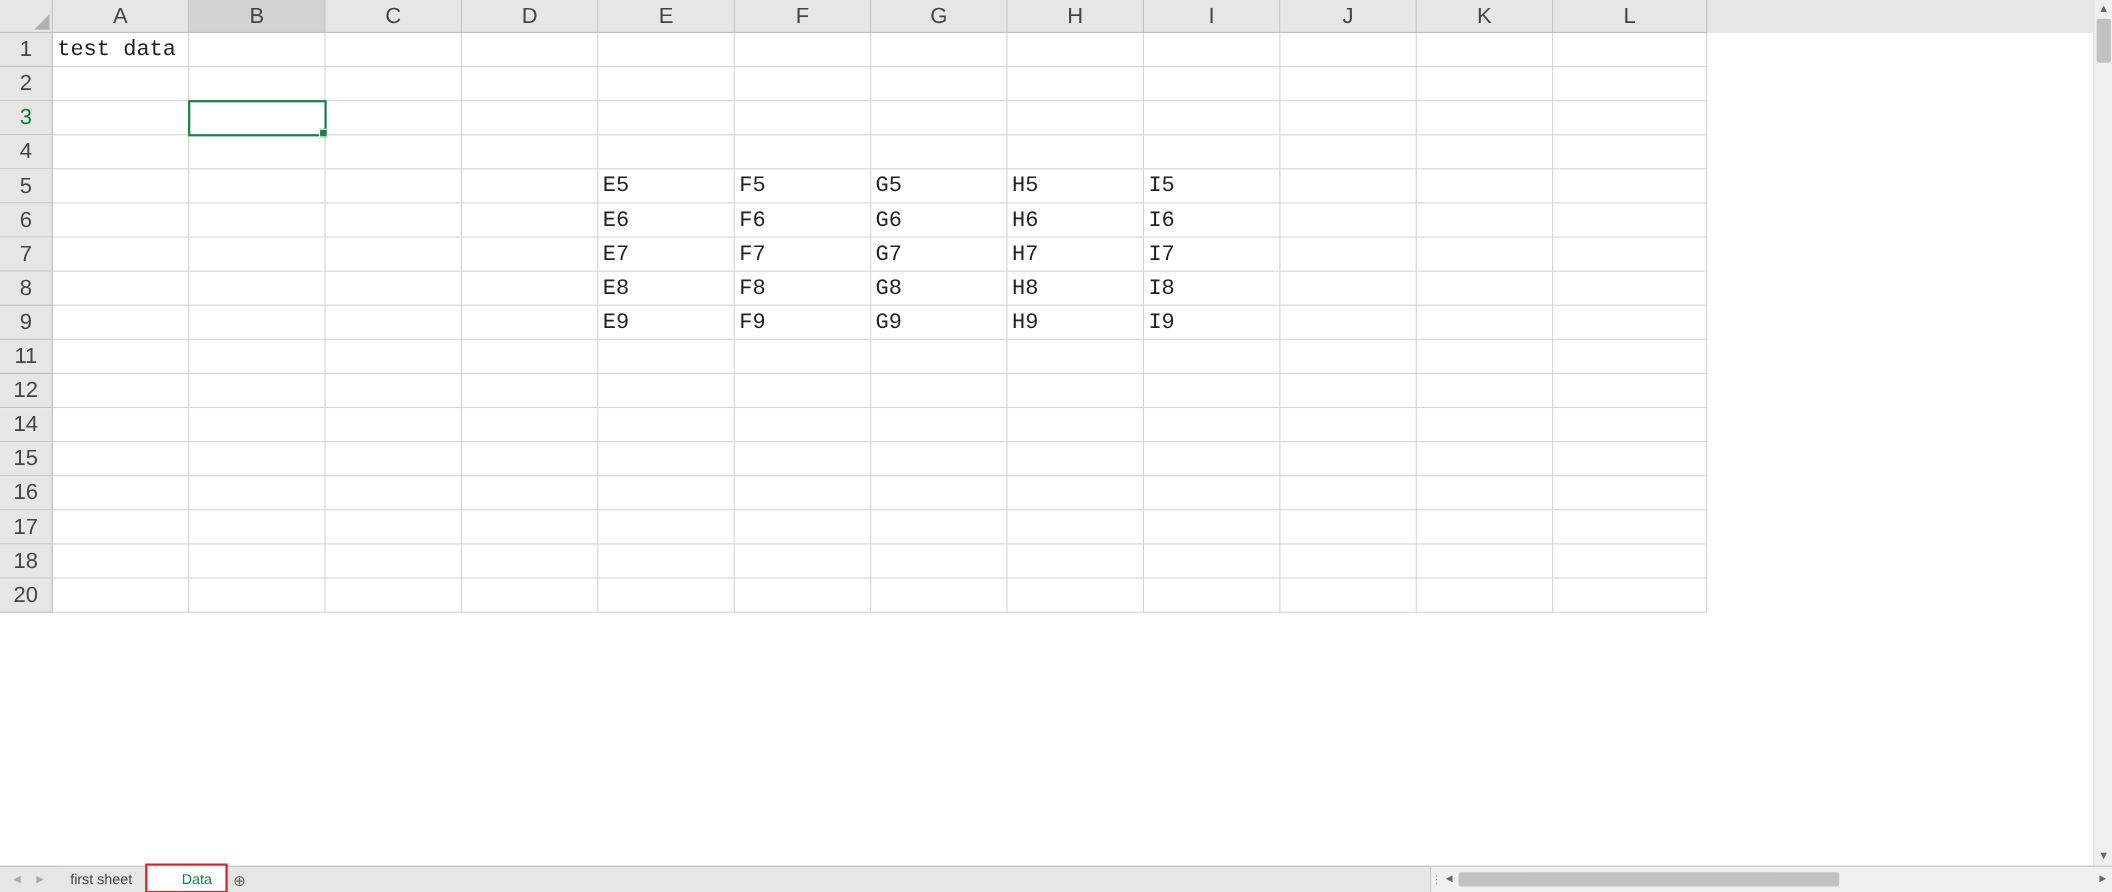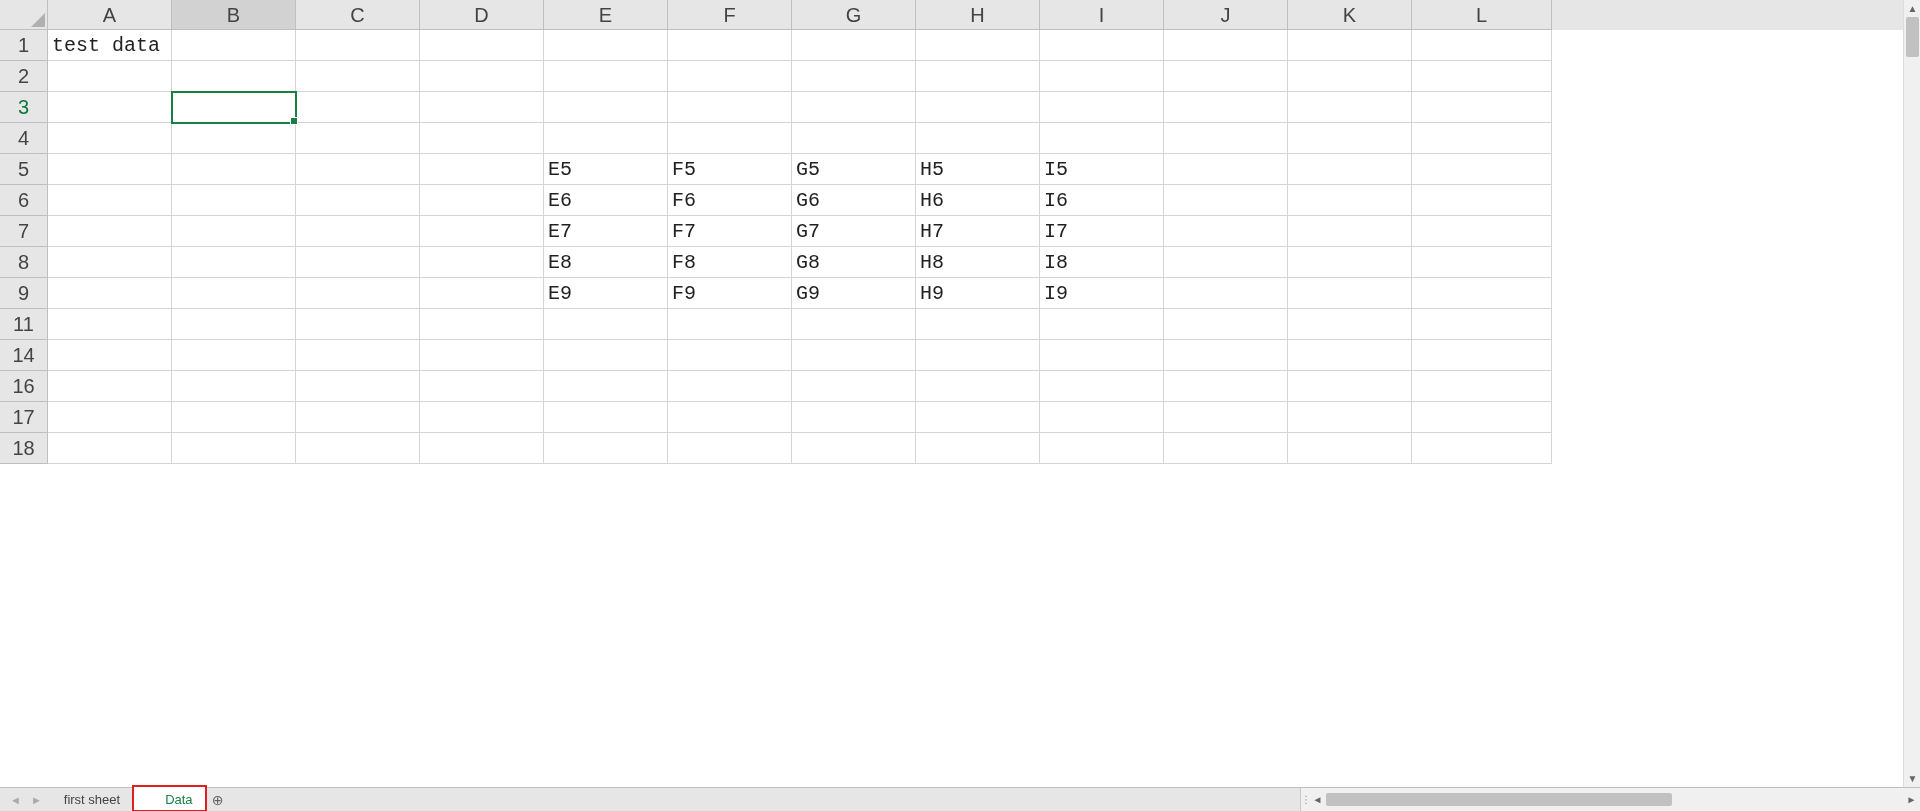--- a/index.html
+++ b/index.html
@@ -370,35 +370,65 @@
         <div class="cell"></div>
         <div class="cell"></div>
         <div class="cell"></div>
         <div class="cell"></div>
         <div class="cell"></div>
         <div class="cell"></div>
         <div class="cell"></div>
         <div class="cell wide"></div>
       </div>
       <div class="row">
+        <div class="row-head">12</div>
+        <div class="cell"></div>
+        <div class="cell"></div>
+        <div class="cell"></div>
+        <div class="cell"></div>
+        <div class="cell"></div>
+        <div class="cell"></div>
+        <div class="cell"></div>
+        <div class="cell"></div>
+        <div class="cell"></div>
+        <div class="cell"></div>
+        <div class="cell"></div>
+        <div class="cell wide"></div>
+      </div>
+      <div class="row">
         <div class="row-head">14</div>
         <div class="cell"></div>
         <div class="cell"></div>
         <div class="cell"></div>
         <div class="cell"></div>
         <div class="cell"></div>
         <div class="cell"></div>
         <div class="cell"></div>
         <div class="cell"></div>
         <div class="cell"></div>
         <div class="cell"></div>
         <div class="cell"></div>
         <div class="cell wide"></div>
       </div>
       <div class="row">
+        <div class="row-head">15</div>
+        <div class="cell"></div>
+        <div class="cell"></div>
+        <div class="cell"></div>
+        <div class="cell"></div>
+        <div class="cell"></div>
+        <div class="cell"></div>
+        <div class="cell"></div>
+        <div class="cell"></div>
+        <div class="cell"></div>
+        <div class="cell"></div>
+        <div class="cell"></div>
+        <div class="cell wide"></div>
+      </div>
+      <div class="row">
         <div class="row-head">16</div>
         <div class="cell"></div>
         <div class="cell"></div>
         <div class="cell"></div>
         <div class="cell"></div>
         <div class="cell"></div>
         <div class="cell"></div>
         <div class="cell"></div>
         <div class="cell"></div>
         <div class="cell"></div>
@@ -416,20 +446,35 @@
         <div class="cell"></div>
         <div class="cell"></div>
         <div class="cell"></div>
         <div class="cell"></div>
         <div class="cell"></div>
         <div class="cell"></div>
         <div class="cell wide"></div>
       </div>
       <div class="row">
         <div class="row-head">18</div>
+        <div class="cell"></div>
+        <div class="cell"></div>
+        <div class="cell"></div>
+        <div class="cell"></div>
+        <div class="cell"></div>
+        <div class="cell"></div>
+        <div class="cell"></div>
+        <div class="cell"></div>
+        <div class="cell"></div>
+        <div class="cell"></div>
+        <div class="cell"></div>
+        <div class="cell wide"></div>
+      </div>
+      <div class="row">
+        <div class="row-head">20</div>
         <div class="cell"></div>
         <div class="cell"></div>
         <div class="cell"></div>
         <div class="cell"></div>
         <div class="cell"></div>
         <div class="cell"></div>
         <div class="cell"></div>
         <div class="cell"></div>
         <div class="cell"></div>
         <div class="cell"></div>

